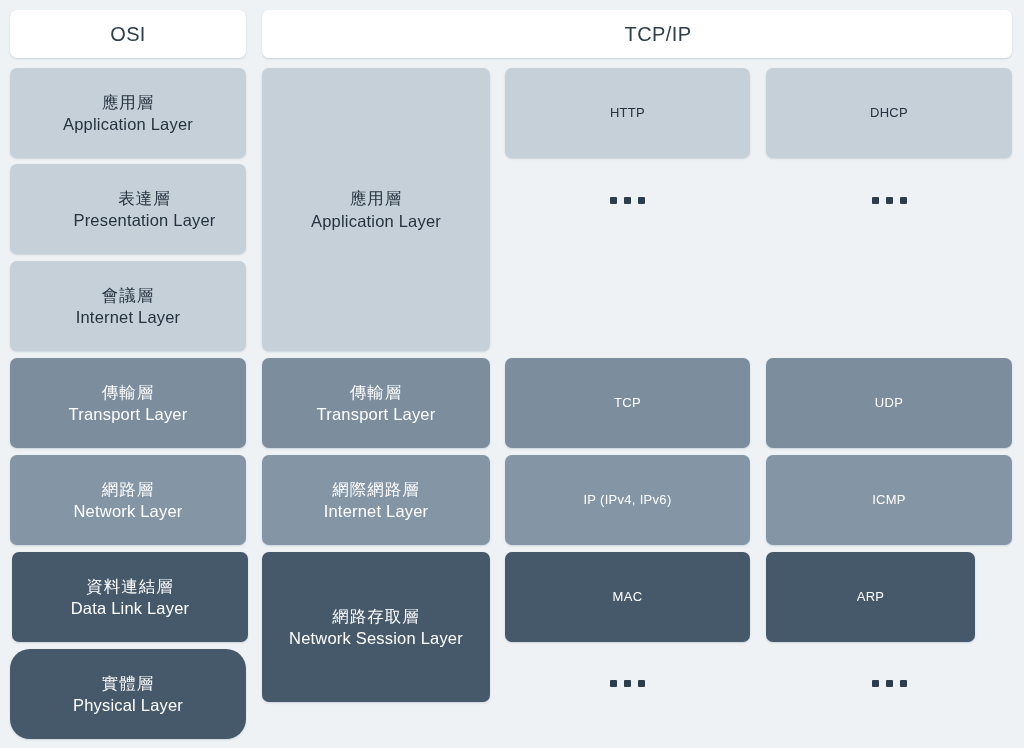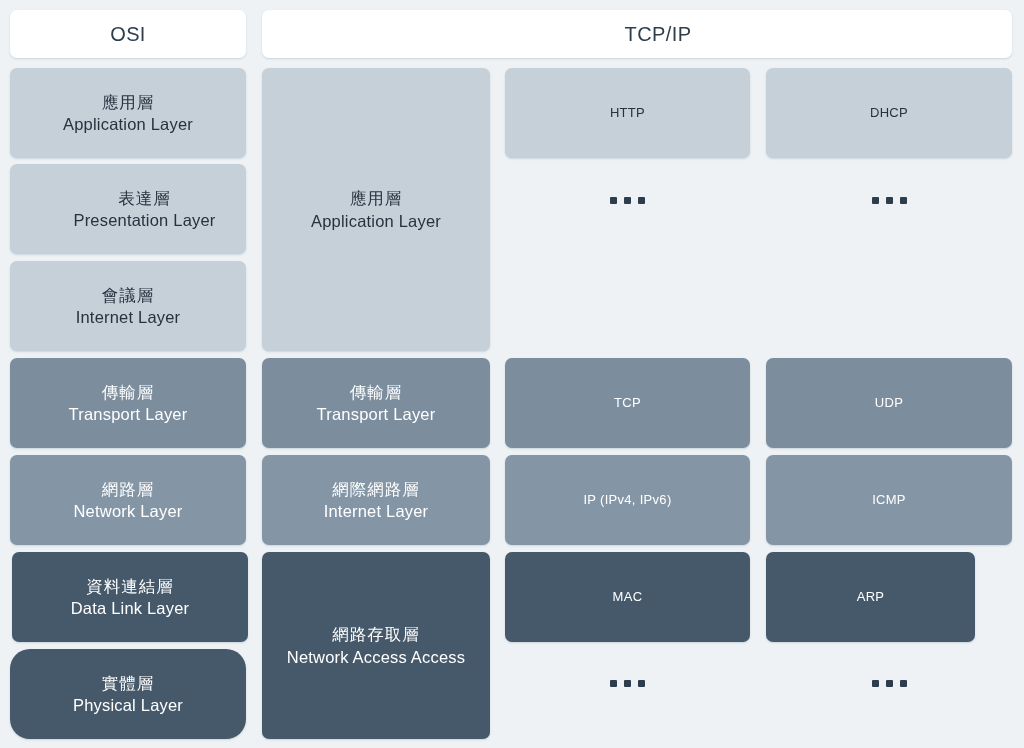--- a/index.html
+++ b/index.html
@@ -146,23 +146,23 @@
   <div class="box tone-mid" style="left:262px; top:358px; width:228px; height:90px;">
     <span class="zh">傳輸層</span>
     <span class="en">Transport Layer</span>
   </div>
 
   <div class="box tone-mid2" style="left:262px; top:455px; width:228px; height:90px;">
     <span class="zh">網際網路層</span>
     <span class="en">Internet Layer</span>
   </div>
 
-  <div class="box tone-dark" style="left:262px; top:552px; width:228px; height:187px;">
+  <div class="box tone-dark" style="left:262px; top:552px; width:228px; height:150px;">
     <span class="zh">網路存取層</span>
-    <span class="en">Network Access Access</span>
+    <span class="en">Network Session Layer</span>
   </div>
 
   <div class="box tone-light" style="left:505px; top:68px; width:245px; height:90px;">
     <span class="proto">HTTP</span>
   </div>
 
   <div class="ellipsis" style="left:505px; top:180px; width:245px; height:40px;">
     <i></i>
     <i></i>
     <i></i>

